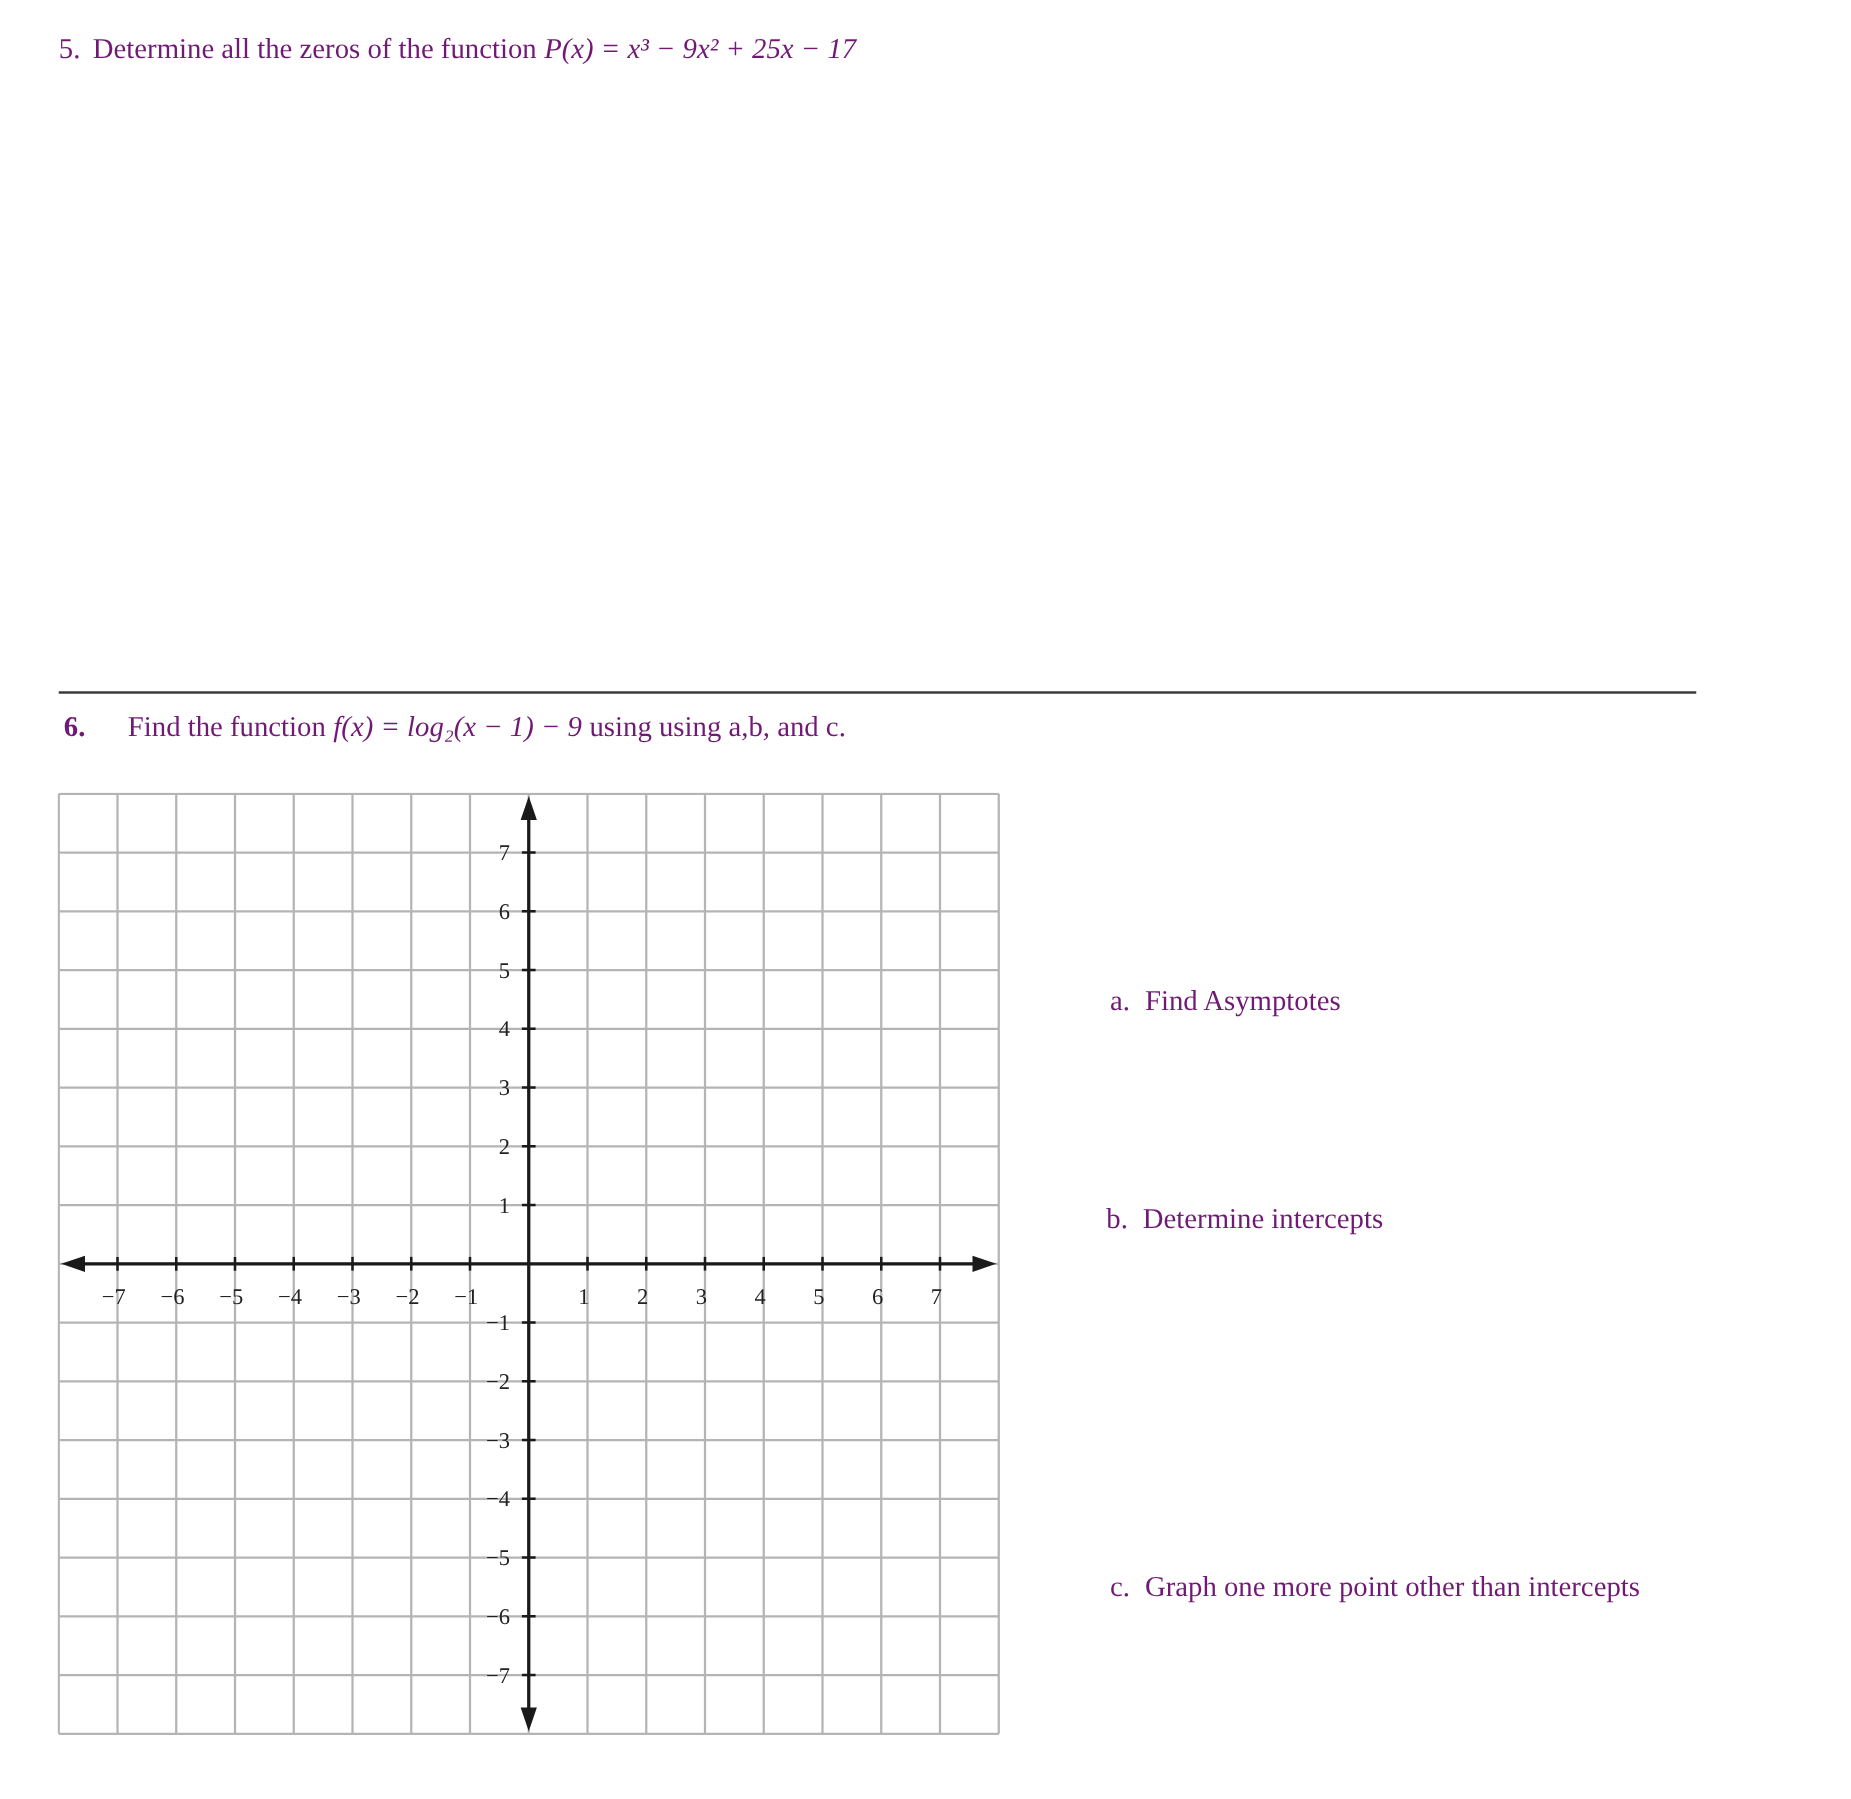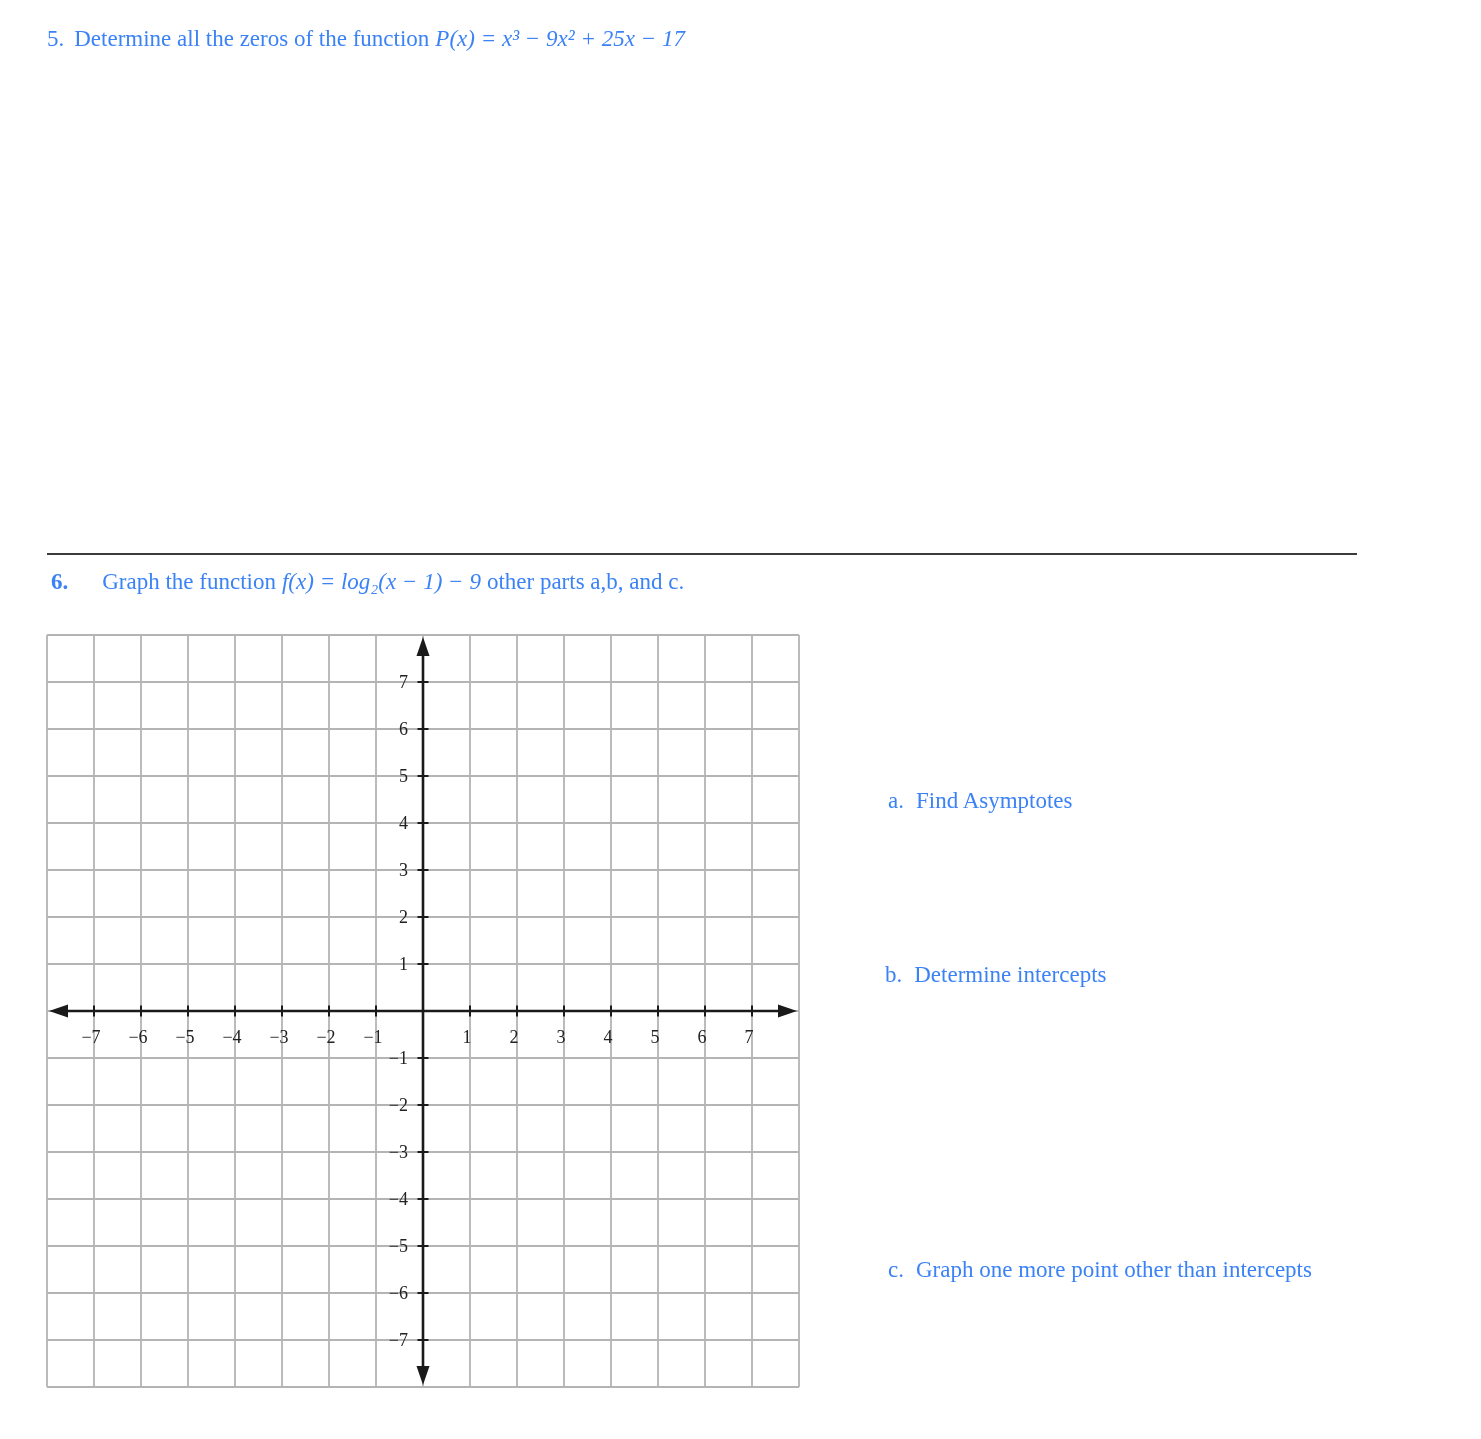--- a/index.html
+++ b/index.html
@@ -1,19 +1,19 @@
 <!DOCTYPE html>
 <html><head>
 <meta charset="utf-8">
 <title>Worksheet</title>
 <style>
   html,body{margin:0;padding:0;background:#ffffff;}
   .page{
     position:relative;width:1481px;height:1439px;background:#ffffff;
-    font-family:"Liberation Serif","DejaVu Serif",serif;color:#3b82f6;
+    font-family:"Liberation Serif","DejaVu Serif",serif;color:#701a75;
     overflow:hidden;
   }
   .q{position:absolute;font-size:23px;white-space:nowrap;}
   .q5{top:26px;left:47px;}
   .q6{top:569px;left:51px;}
   .qnum{display:inline-block;}
   .q5 .qnum{margin-right:10px;}
   .q6 .qnum{font-weight:bold;margin-right:34px;}
   .math{font-style:italic;margin-left:6px;}
   .suffix{margin-left:6px;}
@@ -30,21 +30,21 @@
 
 <div class="page">
 
   <div class="q q5">
     <span class="qnum">5.</span><span>Determine all the zeros of the function</span><span class="math">P(x) = x³ − 9x² + 25x − 17</span>
   </div>
 
   <div class="divider"></div>
 
   <div class="q q6">
-    <span class="qnum">6.</span><span>Graph the function</span><span class="math">f(x) = log₂(x − 1) − 9</span><span class="suffix">other parts a,b, and c.</span>
+    <span class="qnum">6.</span><span>Find the function</span><span class="math">f(x) = log₂(x − 1) − 9</span><span class="suffix">using using a,b, and c.</span>
   </div>
 
   <div class="graph">
     <svg id="grid-svg" xmlns="http://www.w3.org/2000/svg" width="754" height="754">
         <g transform="translate(1,1)">
           <g stroke="#b4b4b4" stroke-width="1.8">
             <line x1="0" y1="0" x2="0" y2="752"></line>
             <line x1="47" y1="0" x2="47" y2="752"></line>
             <line x1="94" y1="0" x2="94" y2="752"></line>
             <line x1="141" y1="0" x2="141" y2="752"></line>

